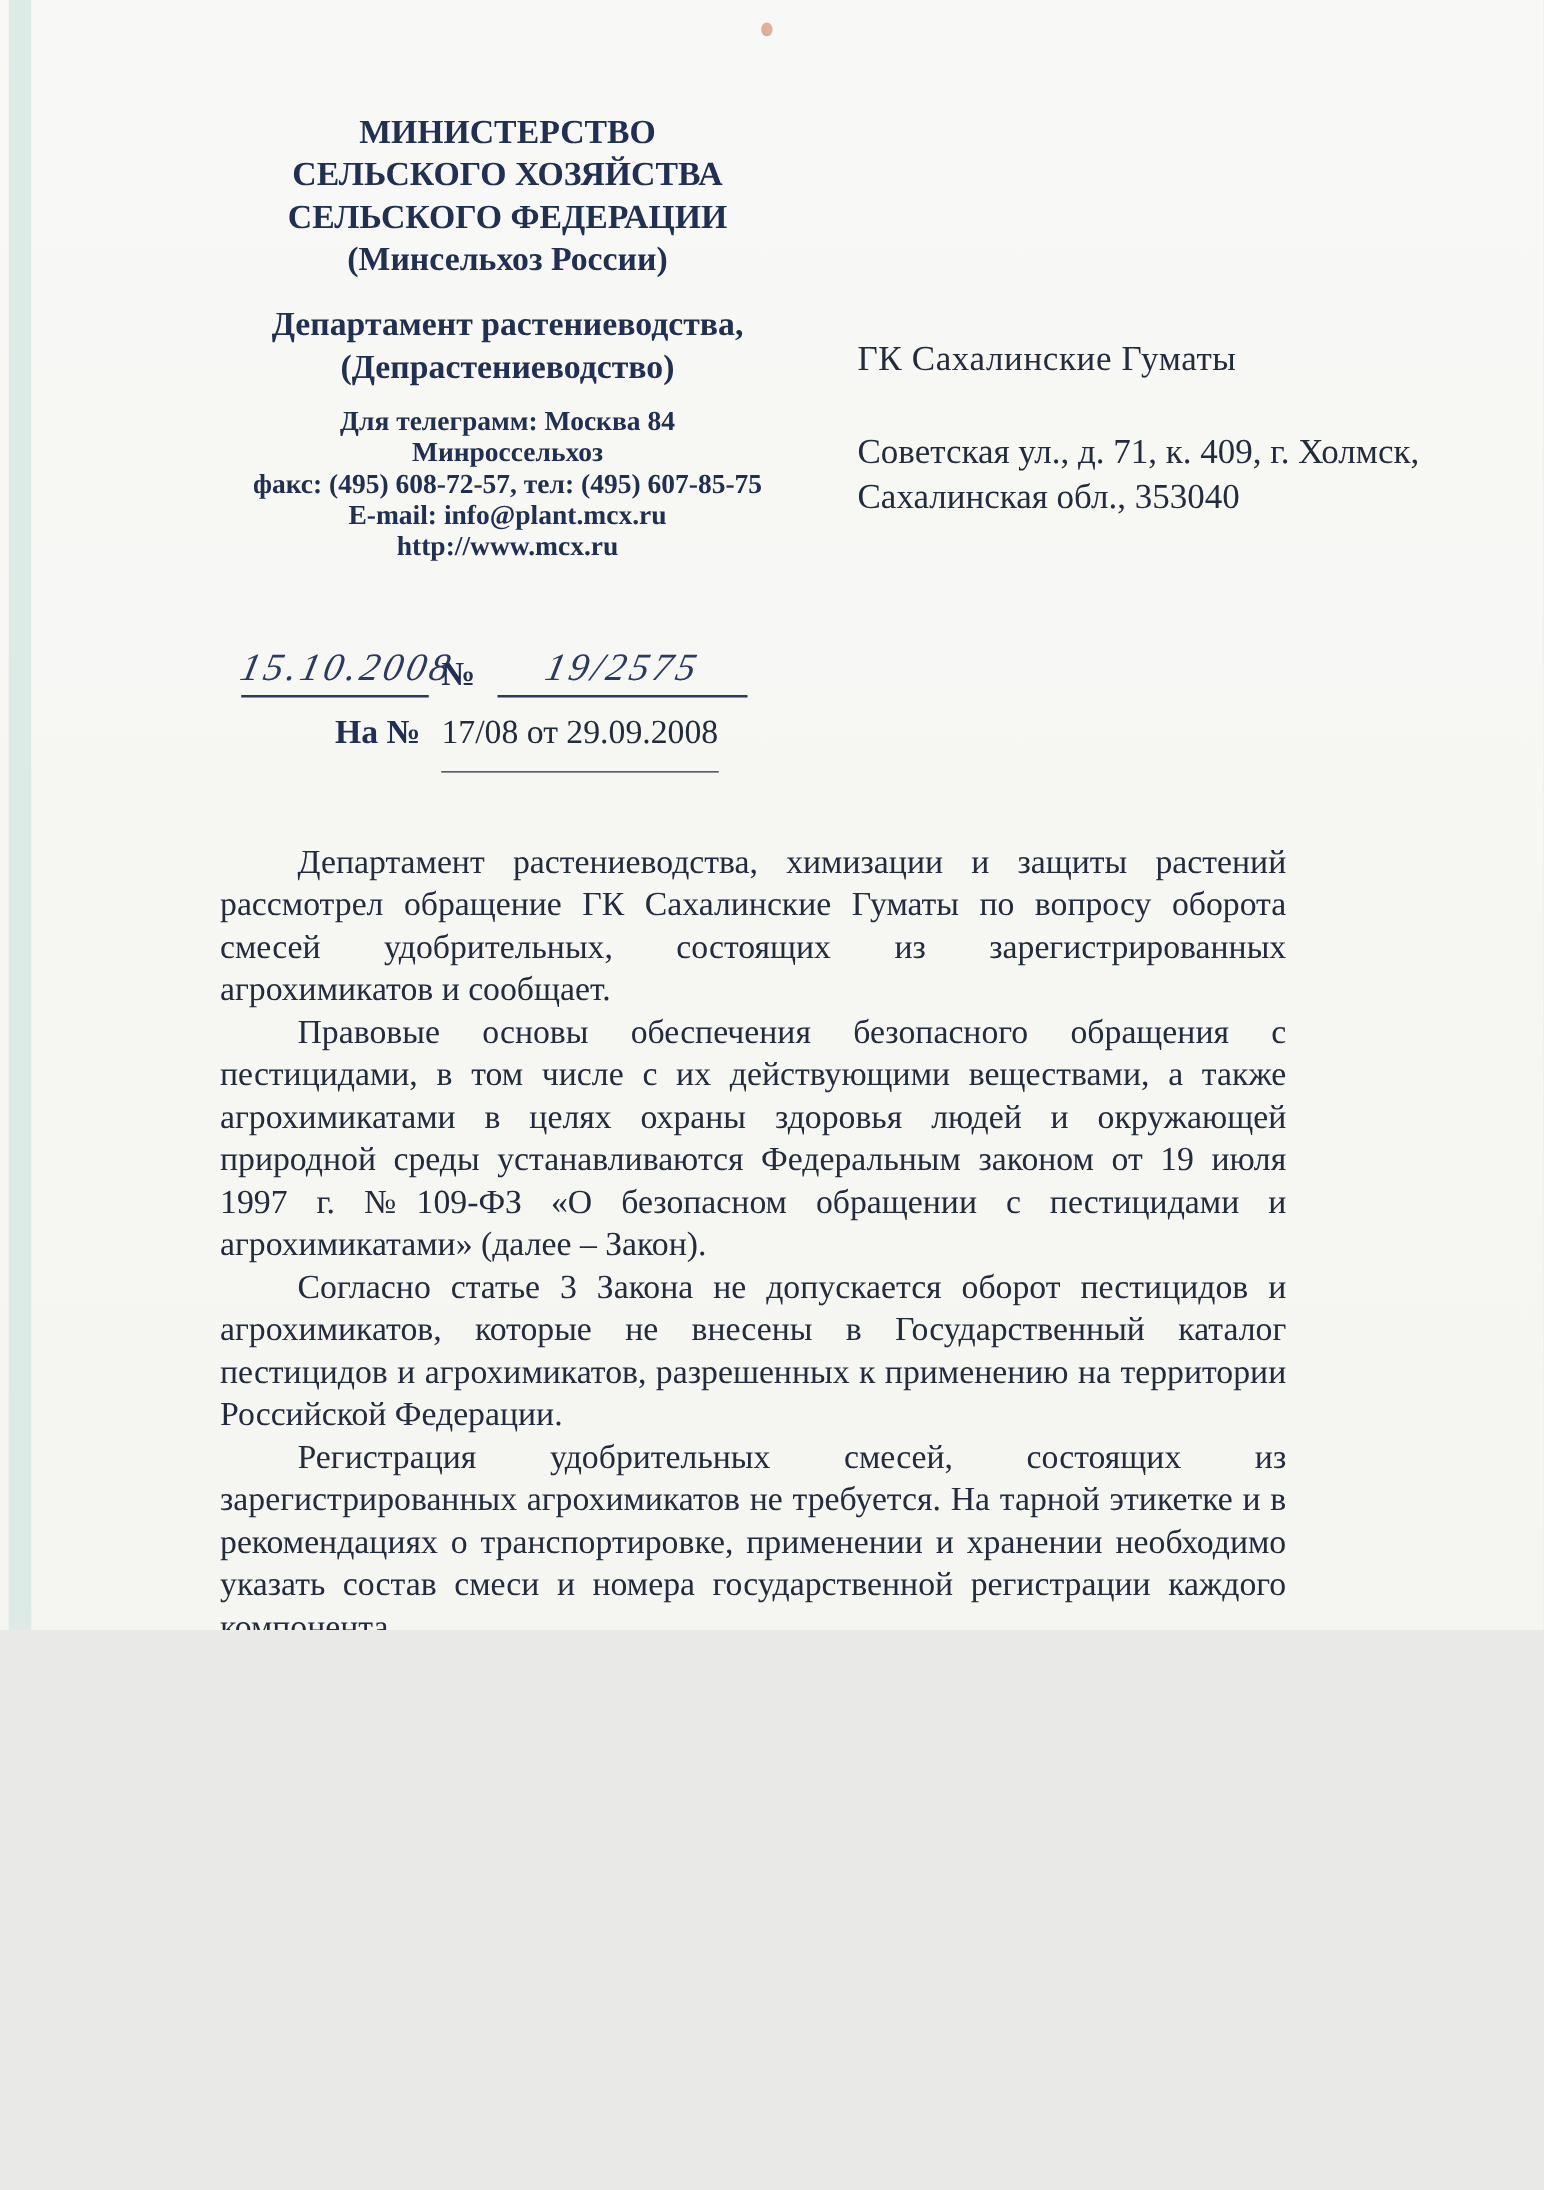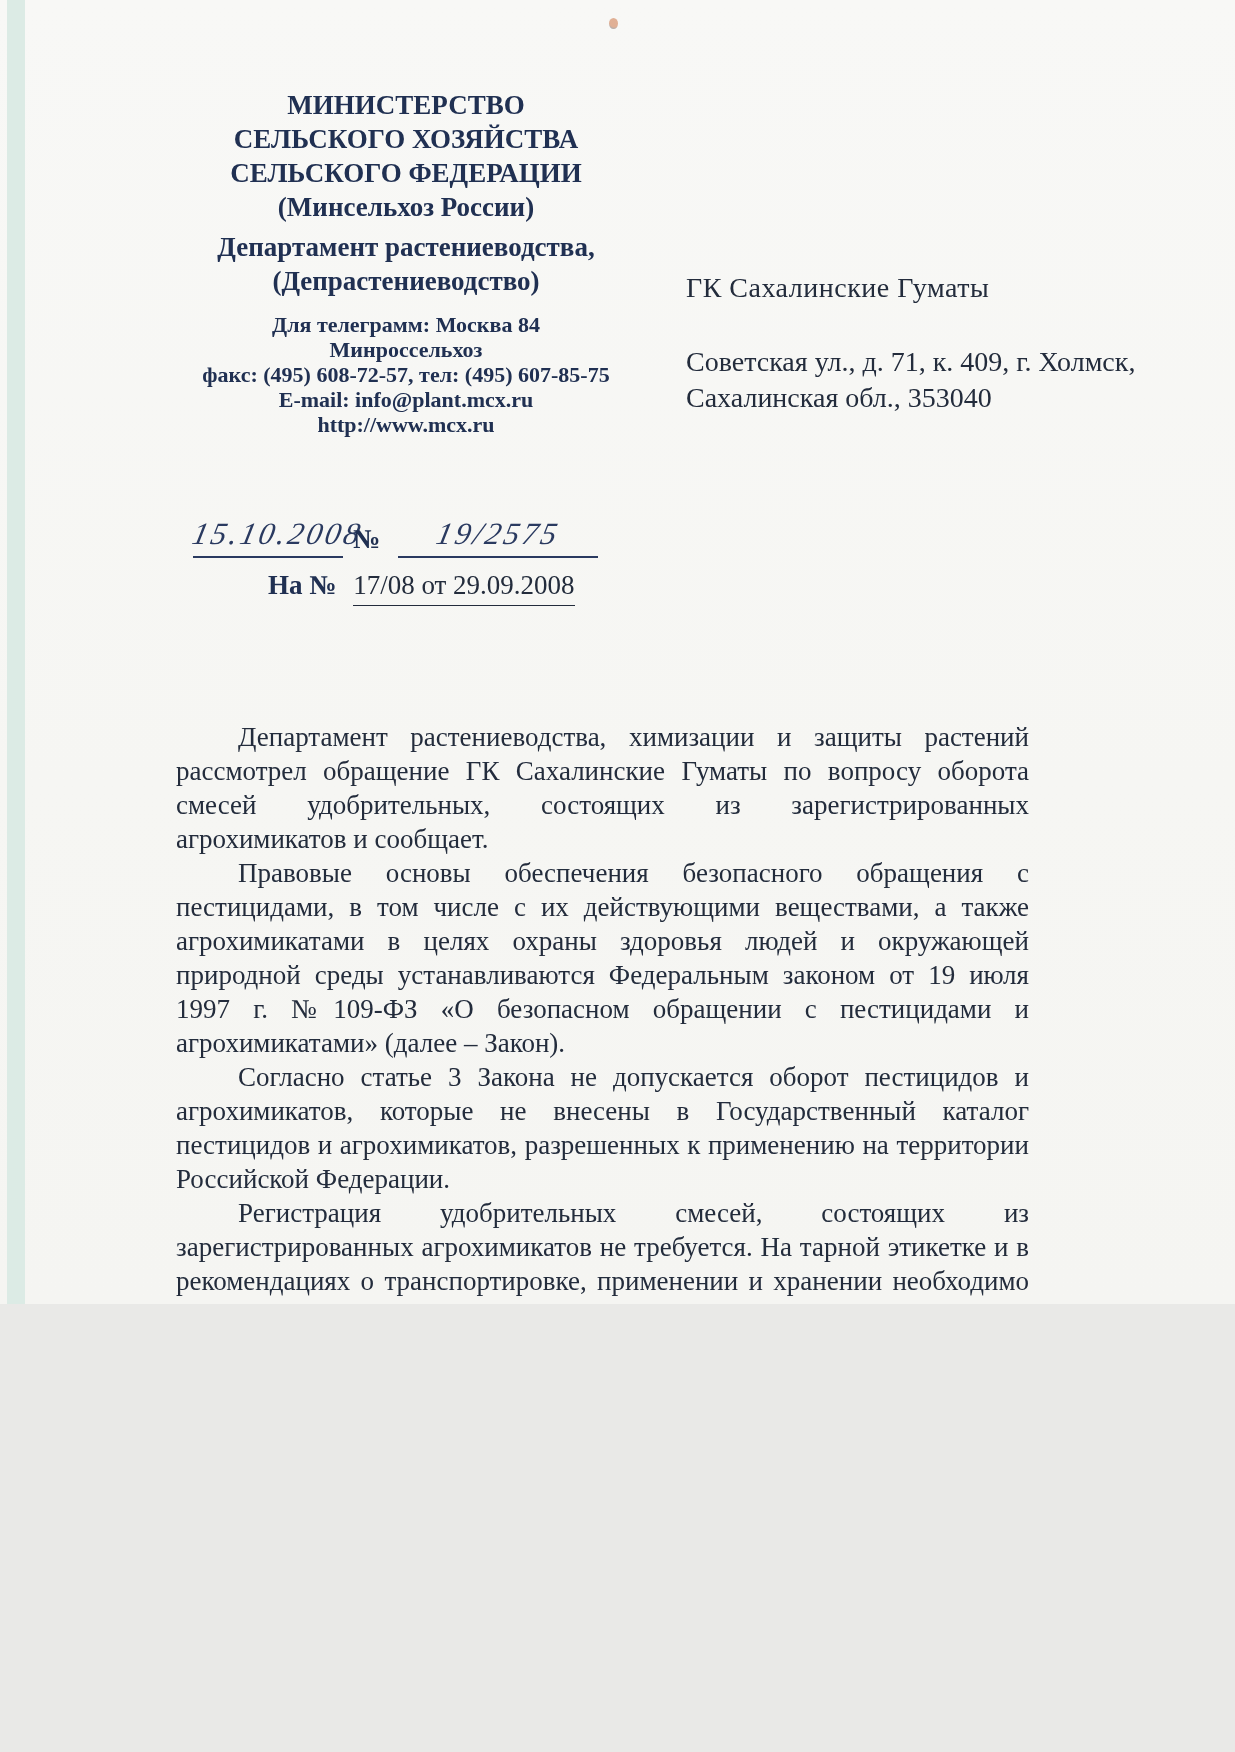--- a/index.html
+++ b/index.html
@@ -21,21 +21,21 @@
     border-radius:50%;
     background:radial-gradient(circle at 60% 35%, #dca384 0 55%, #9aa0a6 85%, transparent 100%);
     opacity:.85;
   }
   
   .sender {
     position:absolute; left:150px; top:88px; width:512px;
     text-align:center; color:#203052;
   }
   .ministry div { font-size:27px; font-weight:bold; line-height:34px; }
-  .department { margin-top:6px; }
+  .department { margin-top:18px; }
   .department div { font-size:27px; font-weight:bold; line-height:34px; }
   .org-address { margin-top:14px; }
   .org-address div { font-size:22px; font-weight:bold; line-height:25px; }
   
   .recipient { position:absolute; left:686px; top:272px; width:480px; }
   .recipient-name { font-size:28px; line-height:32px; letter-spacing:.5px; }
   .recipient-address { margin-top:40px; font-size:28px; line-height:36px; }
   
   .ref-row { position:absolute; left:193px; top:516px; width:420px; height:46px; }
   .hand {
@@ -47,23 +47,23 @@
     position:absolute; left:0; top:0; width:150px; text-align:center;
     border-bottom:2px solid #2a3a60; padding-bottom:4px;
   }
   .num-sign { position:absolute; left:160px; top:8px; font-size:27px; font-weight:bold; color:#203052; }
   .num-cell {
     position:absolute; left:205px; top:0; width:200px; text-align:center;
     border-bottom:2px solid #2a3a60; padding-bottom:4px;
   }
   .reply-row { position:absolute; left:268px; top:570px; font-size:27px; color:#203052; }
   .reply-label { font-weight:bold; }
-  .reply-value { font-weight:normal; color:#232c3c; border-bottom:1.5px solid #232c3c; padding-bottom:5px; margin-left:10px; }
+  .reply-value { font-weight:normal; color:#232c3c; border-bottom:1.5px solid #232c3c; padding-bottom:17px; margin-left:10px; }
   
-  .body-text { position:absolute; left:176px; top:672px; width:853px;margin-top:48px; }
+  .body-text { position:absolute; left:176px; top:672px; width:853px; }
   .body-text p {
     margin:0; font-size:27px; line-height:34px;
     text-align:justify; text-indent:62px;
   }
   
   .sig-title { position:absolute; left:178px; top:1456px; font-size:29px; }
   .sig-name  { position:absolute; left:932px; top:1456px; font-size:33px; }
   .sig-ink   { position:absolute; left:645px; top:1400px; width:290px; height:118px; overflow:visible; }
   
   .executor { position:absolute; left:178px; top:1600px; font-size:28px; }

